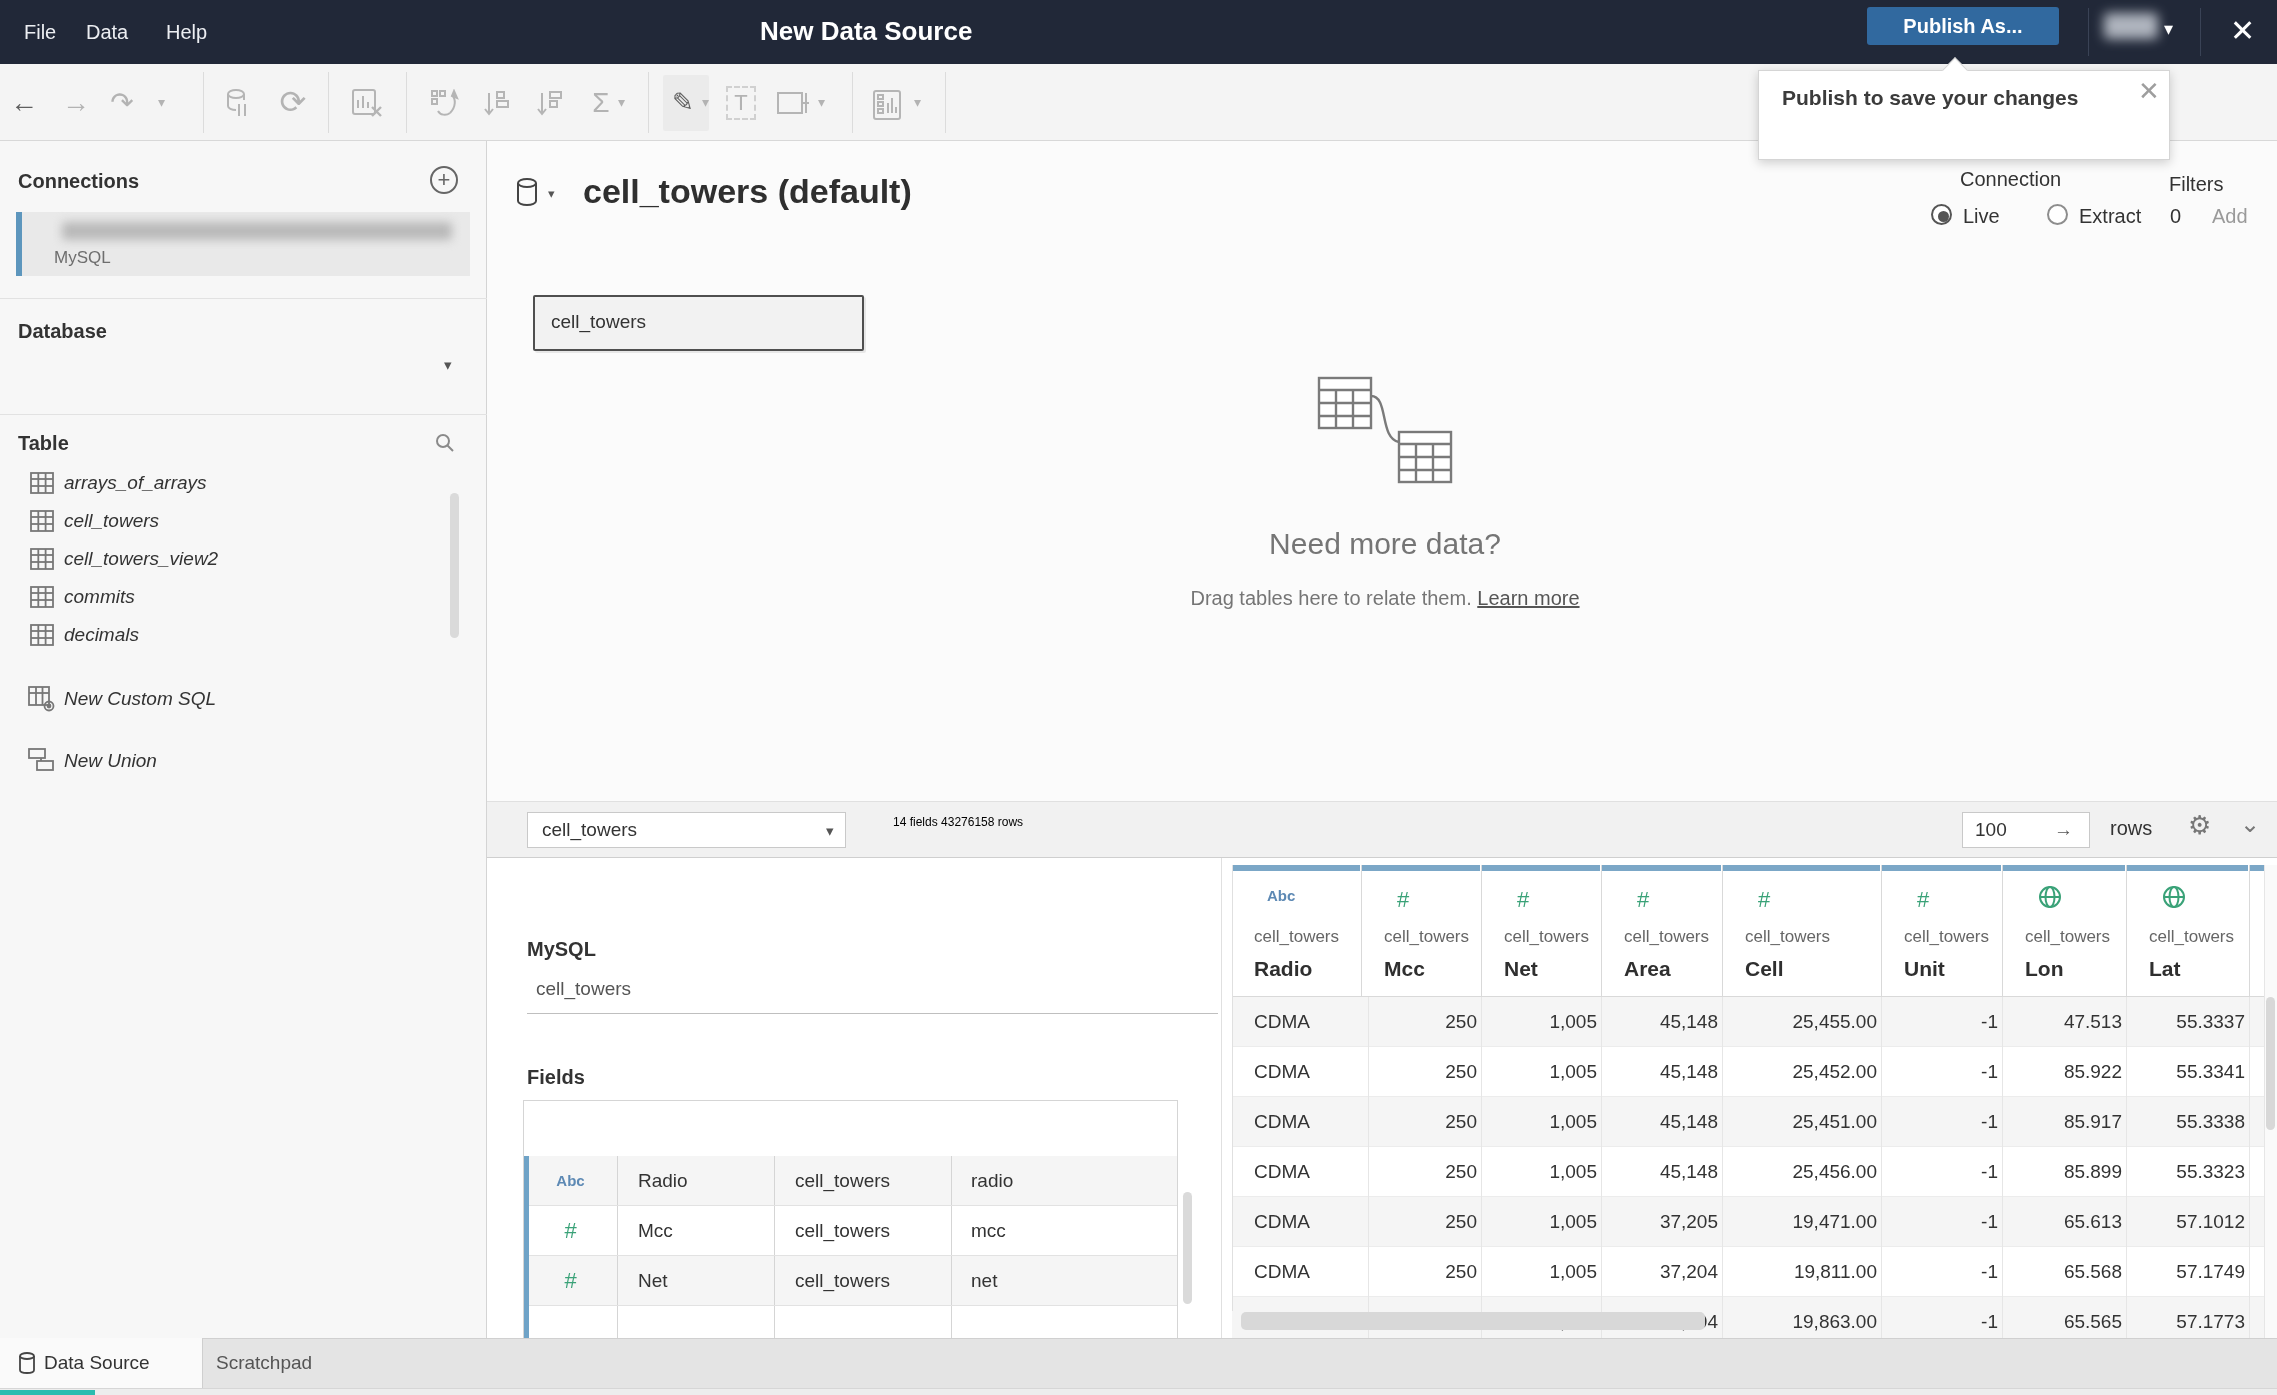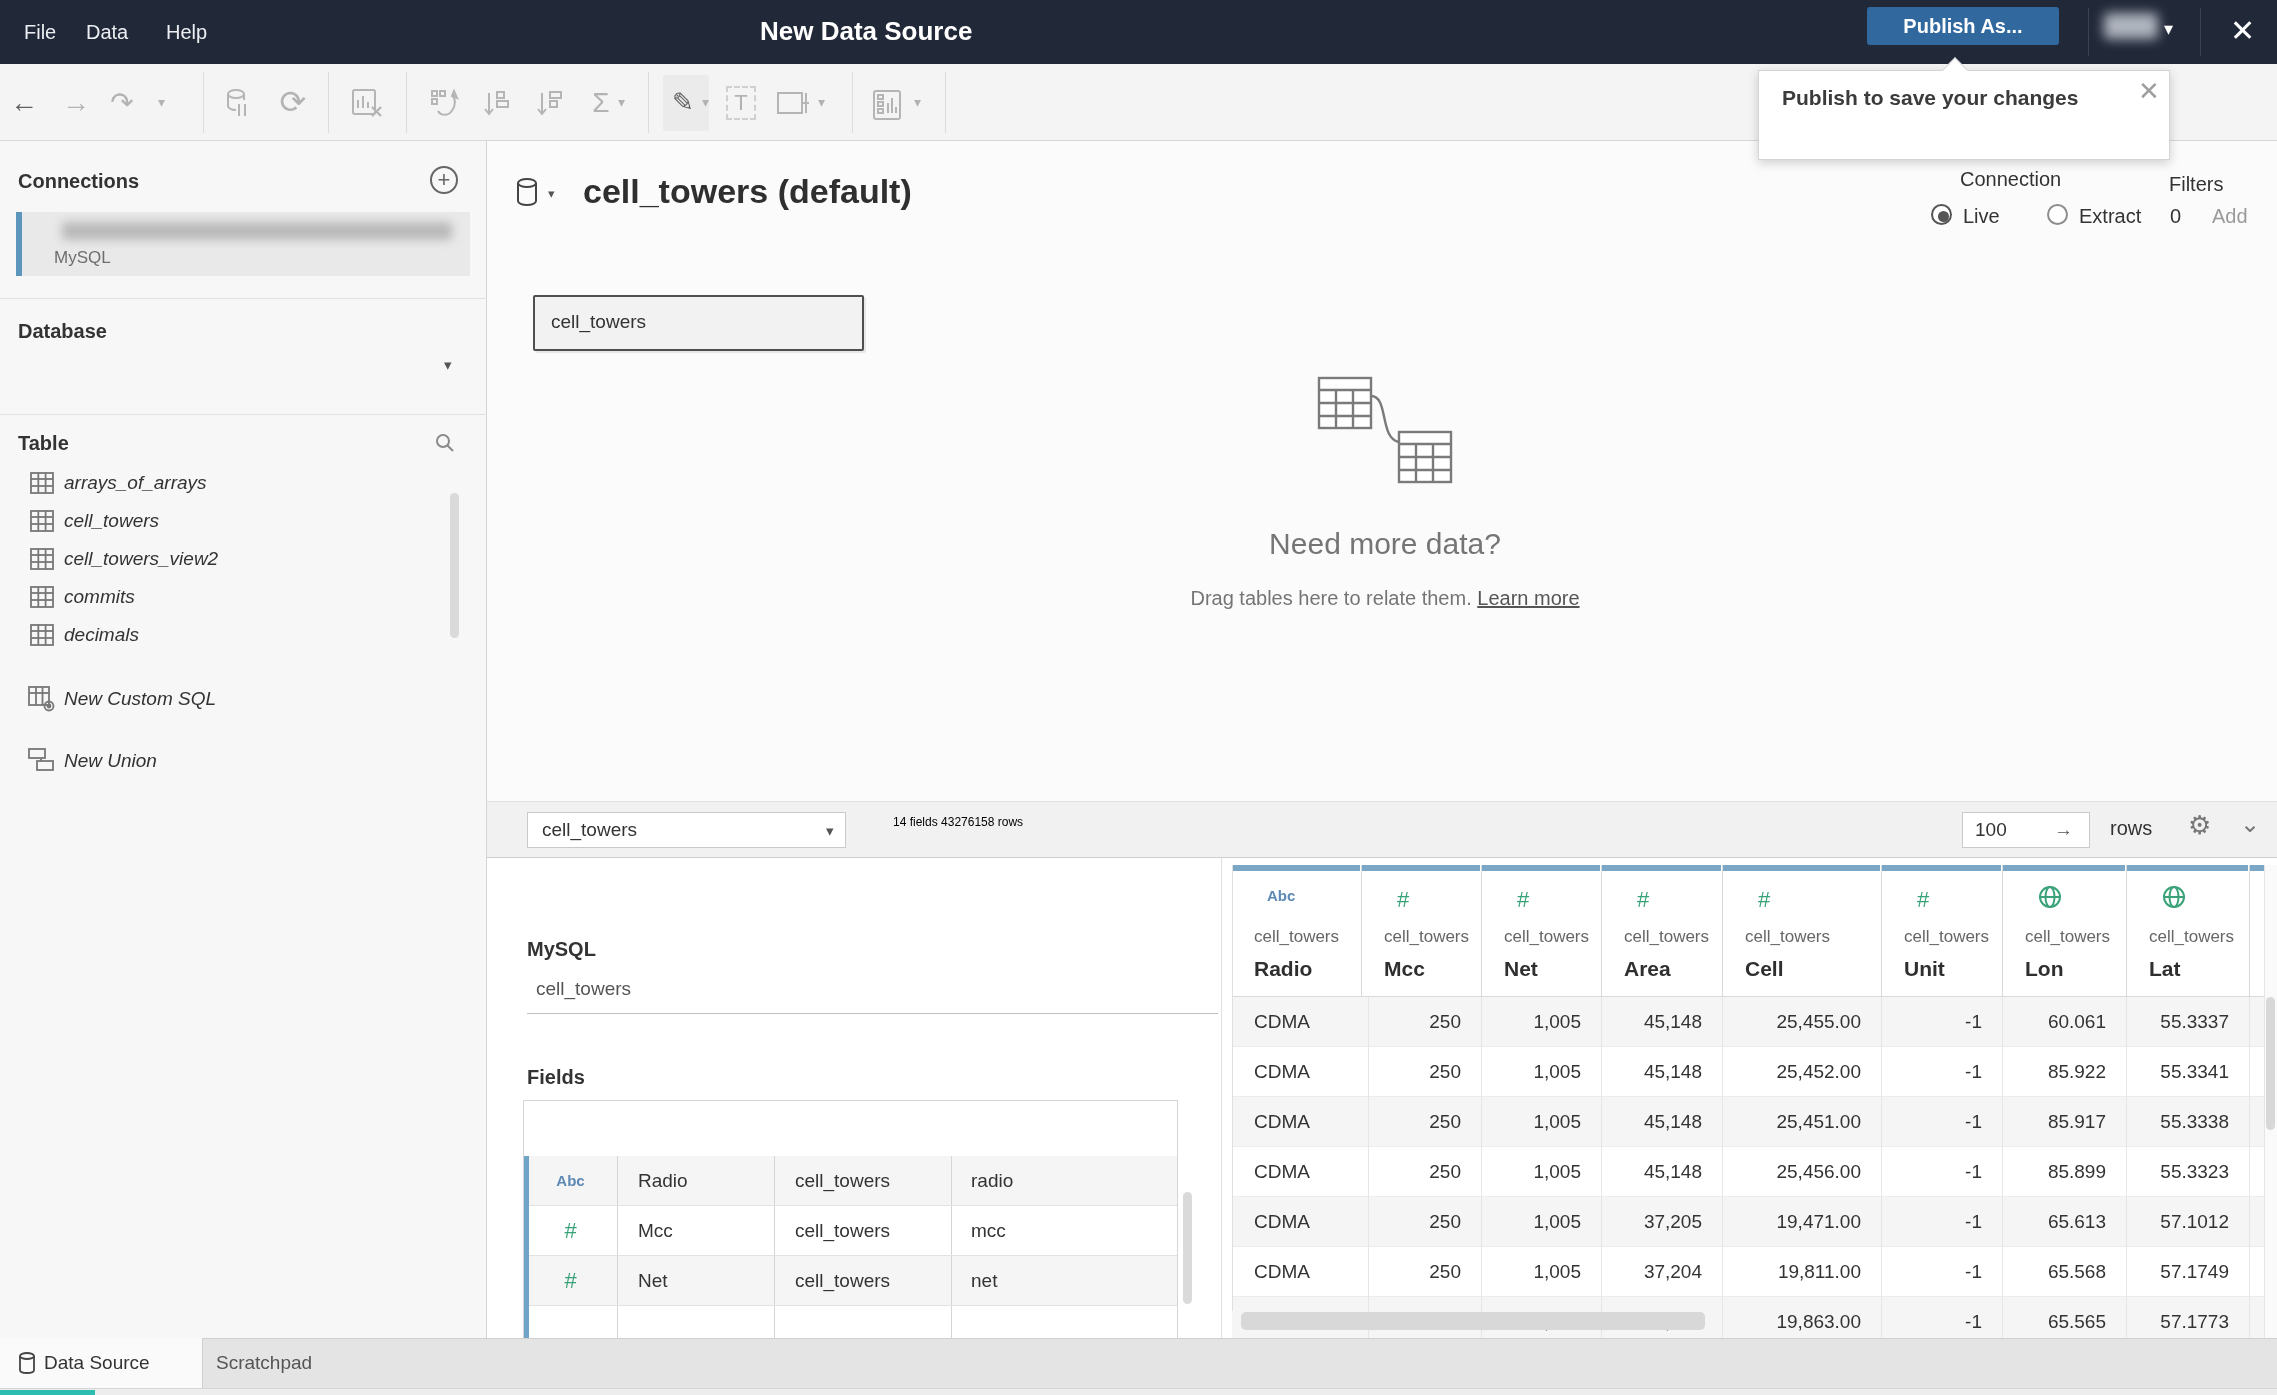--- a/index.html
+++ b/index.html
@@ -93,21 +93,21 @@
   .grid-wrap { left:1222px; top:858px; width:1055px; height:480px; background:#fff; overflow:hidden; z-index:3; }
   .gh { position:absolute; top:7px; height:132px; background:#fff; border-right:1px solid #d9d9d9; border-bottom:1px solid #d9d9d9; }
   .gh-bar { position:absolute; left:0; top:0; height:6px; background:#7ba7c7; }
   .gh-icon { position:absolute; left:35px; top:22px; }
   .gh-table { position:absolute; left:22px; top:62px; font-size:17px; color:#666; }
   .gh-name { position:absolute; left:22px; top:92px; font-size:21px; font-weight:700; color:#2f2f2f; }
   .grow { position:absolute; left:10px; width:1032px; height:50px; border-bottom:1px solid #ececec; }
   .grow.odd { background:#f5f5f5; }
   .grow.even { background:#ffffff; }
   .gc { position:absolute; top:0; height:50px; line-height:50px; font-size:19px; color:#333; border-right:1px solid #e6e6e6; overflow:hidden; }
-  .num { text-align:right; padding-right:20px; }
+  .num { text-align:right; padding-right:4px; }
   .str { text-align:left; padding-left:22px; }
   .k0 { left:0; width:137px; }
   .k1 { left:130px; width:120px; }
   .k2 { left:250px; width:120px; }
   .k3 { left:370px; width:121px; }
   .k4 { left:491px; width:159px; }
   .k5 { left:650px; width:121px; }
   .k6 { left:771px; width:124px; }
   .k7 { left:895px; width:123px; }
   .h-scroll-thumb { left:1241px; top:1312px; width:464px; height:18px; background:#d8d8d8; border-radius:5px; z-index:8; }
@@ -518,21 +518,21 @@
       <div class="gh-bar" style="width:14px;"></div>
     </div>
 
     <div class="grow odd" style="top:139px;">
       <div class="gc k0 str">CDMA</div>
         <div class="gc k1 num">250</div>
         <div class="gc k2 num">1,005</div>
         <div class="gc k3 num">45,148</div>
         <div class="gc k4 num">25,455.00</div>
         <div class="gc k5 num">-1</div>
-        <div class="gc k6 num">60.061</div>
+        <div class="gc k6 num">47.513</div>
         <div class="gc k7 num">55.3337</div>
     </div>
     <div class="grow even" style="top:189px;">
       <div class="gc k0 str">CDMA</div>
         <div class="gc k1 num">250</div>
         <div class="gc k2 num">1,005</div>
         <div class="gc k3 num">45,148</div>
         <div class="gc k4 num">25,452.00</div>
         <div class="gc k5 num">-1</div>
         <div class="gc k6 num">85.922</div>

